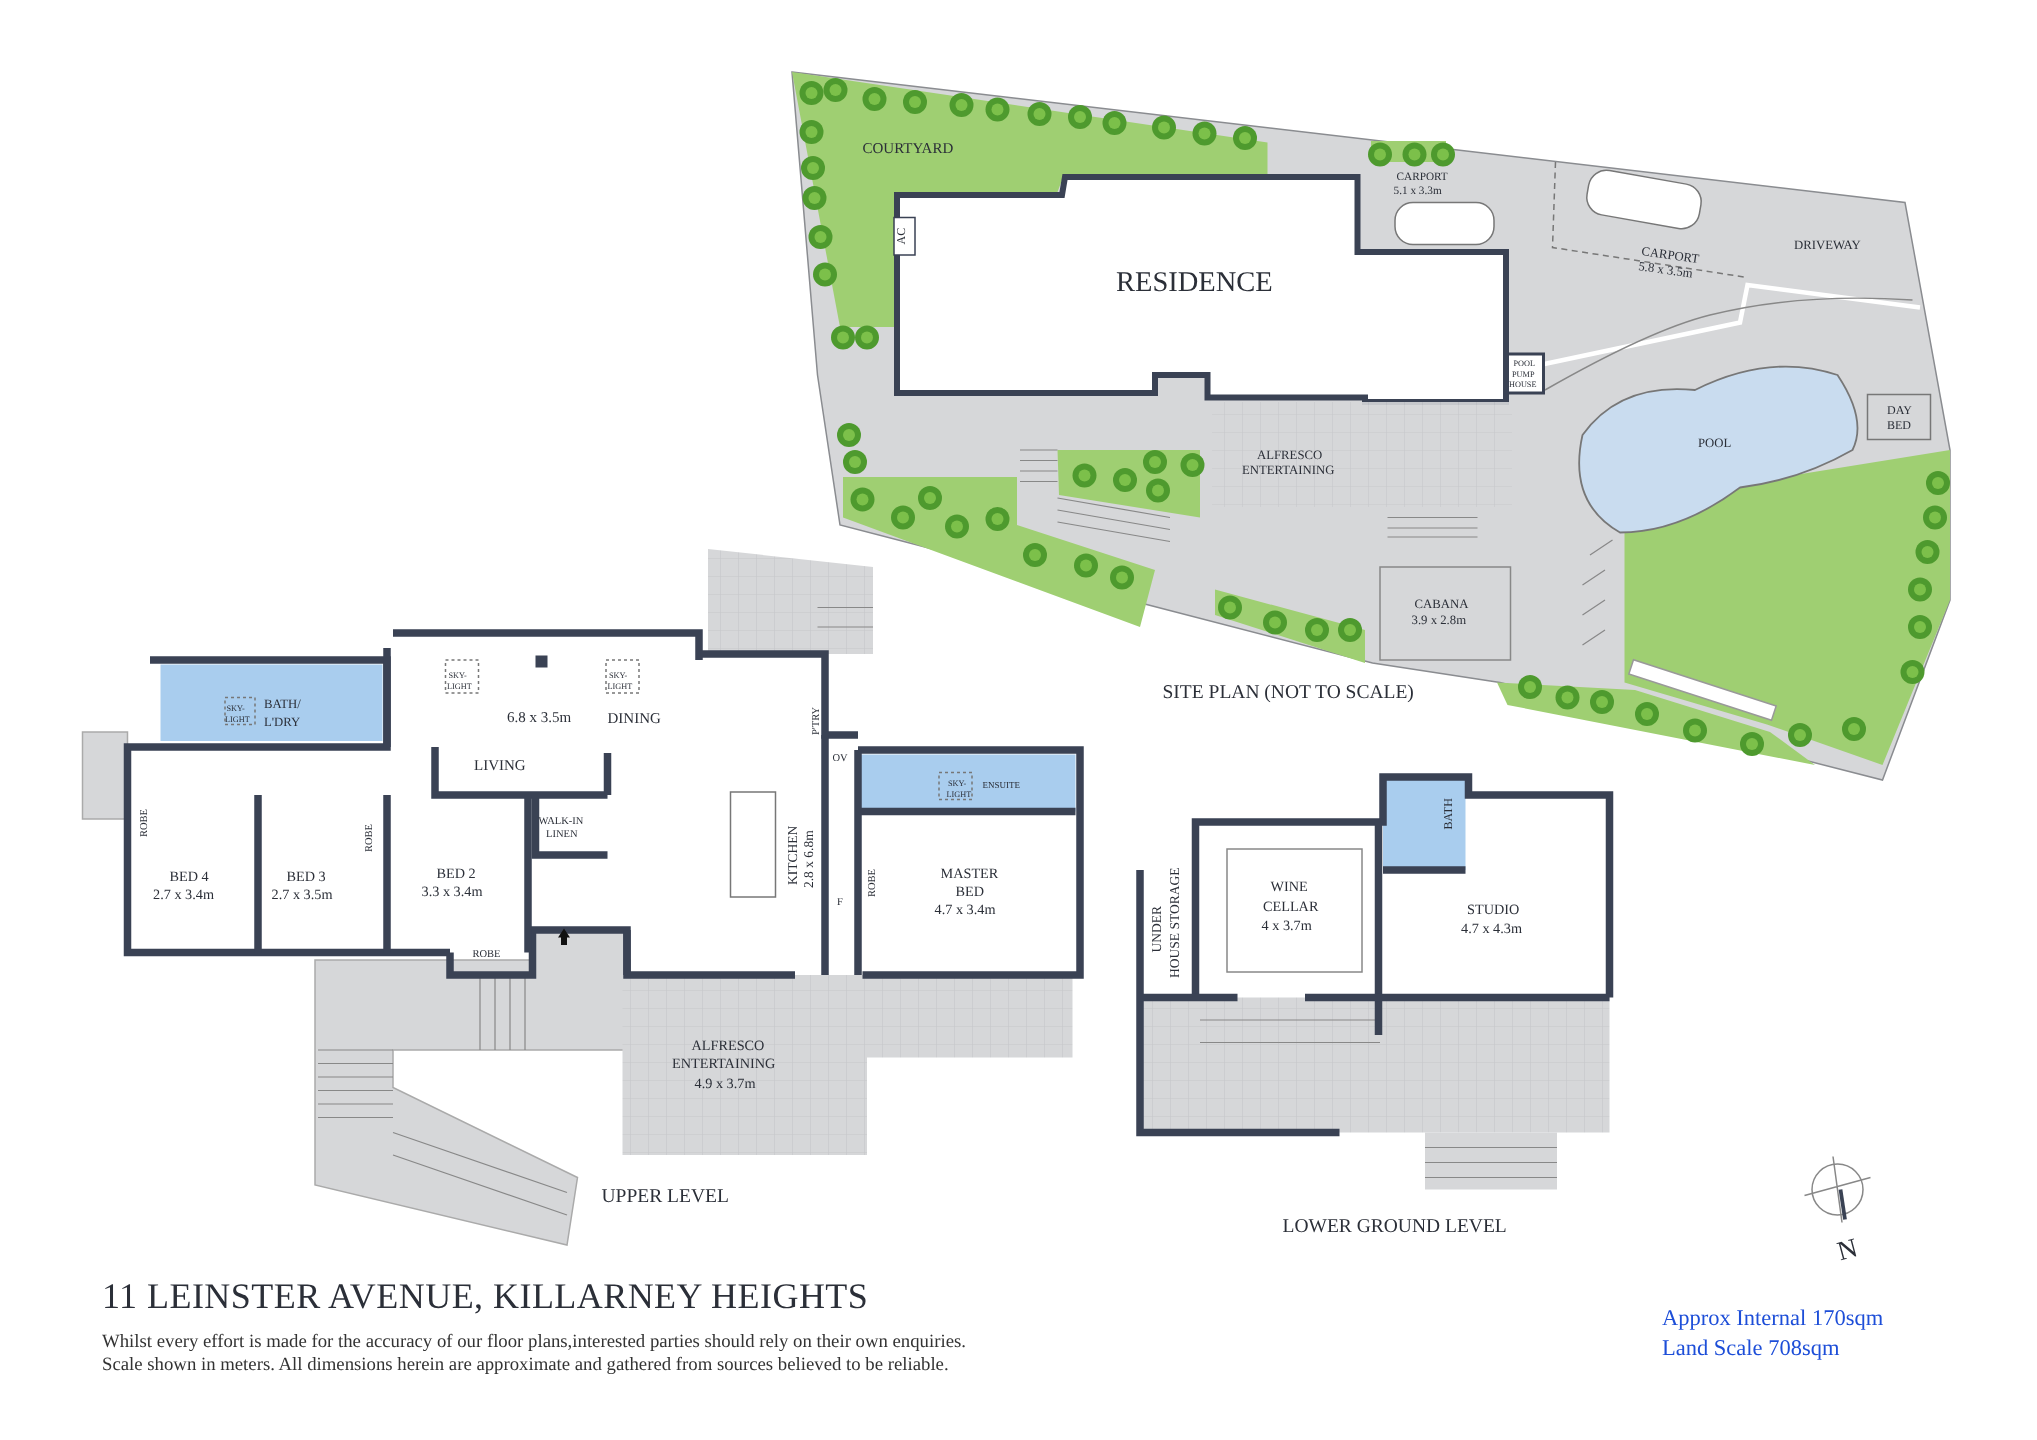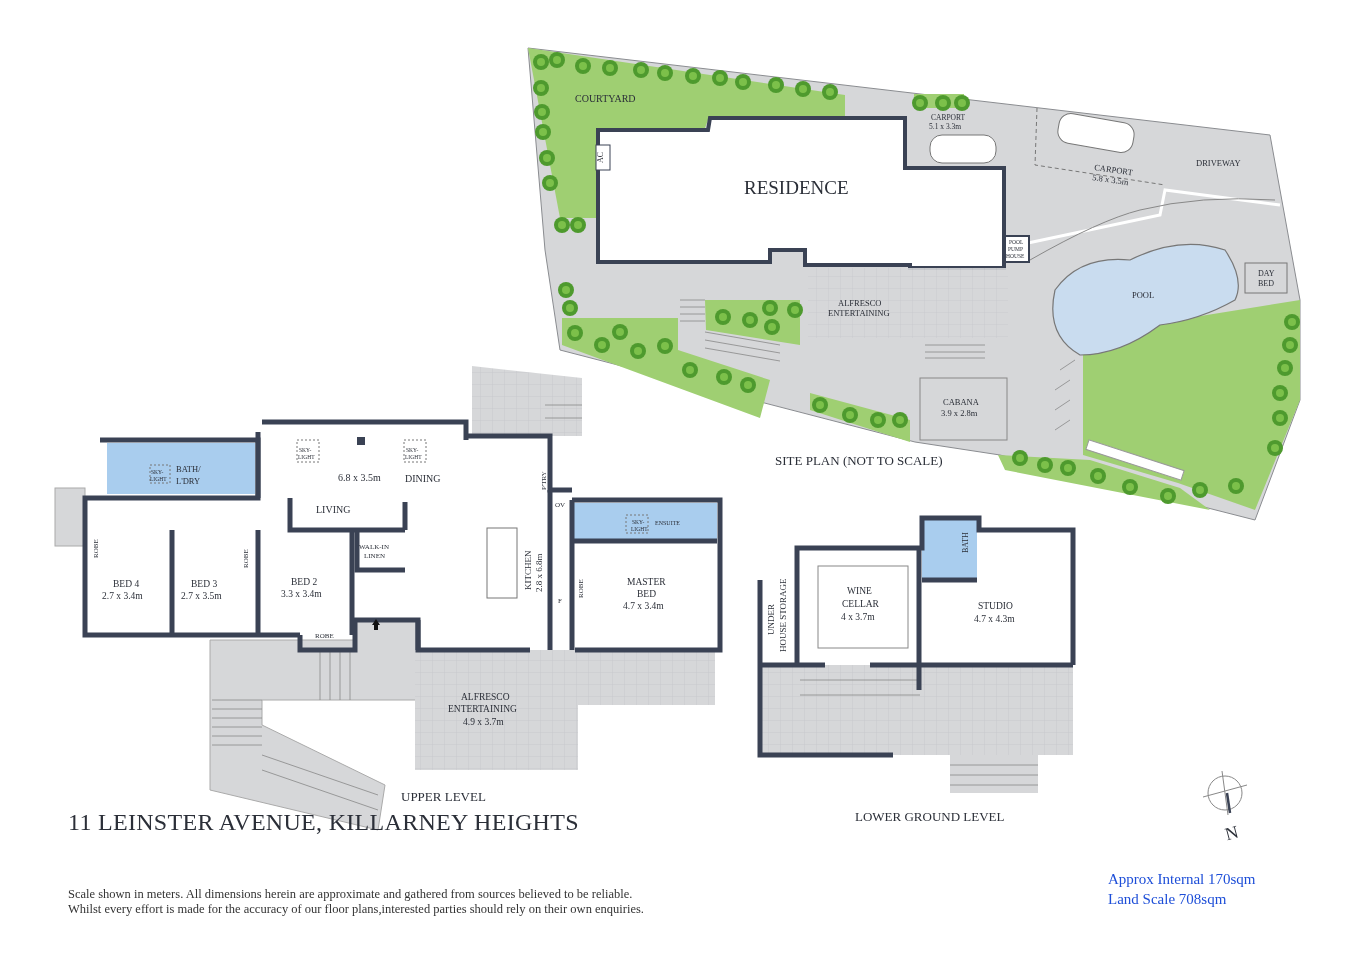--- a/index.html
+++ b/index.html
@@ -1,20 +1,20 @@
 <!DOCTYPE html>
 <html><head>
 <meta charset="utf-8">
 <style>
   html,body{margin:0;padding:0;background:#fff;}
   body{width:1358px;height:960px;position:relative;overflow:hidden;font-family:"DejaVu Serif",serif;color:#2b2f38;}
   svg{position:absolute;left:0;top:0;}
   .lbl{font-family:"Liberation Serif","DejaVu Serif",serif;fill:#2b2f38;}
   .abs{position:absolute;font-family:"Liberation Serif","DejaVu Serif",serif;color:#2b2f38;}
-  .title{left:68px;top:809px;font-size:24px;letter-spacing:0.3px;font-family:Liberation Serif, serif;}
+  .title{left:68px;top:852px;font-size:24px;letter-spacing:0.3px;font-family:Liberation Serif, serif;}
   .disc{left:68px;top:887px;font-size:12.5px;line-height:15px;color:#333;}
   .area{left:1108px;top:869px;font-size:15px;line-height:20px;color:#1d4ed8;}
 </style>
 </head>
 <body>
 
 <svg width="1358" height="960" viewBox="0 0 1358 960">
   <defs>
     <pattern id="grid" width="12" height="12" patternUnits="userSpaceOnUse">
       <rect width="12" height="12" fill="#d6d7d9"></rect>
@@ -253,19 +253,19 @@
   <g transform="translate(1225,793)">
     <circle r="17" fill="none" stroke="#888" stroke-width="1"></circle>
     <path d="M-22 4 L22 -8 M-3 -22 L3 22" stroke="#888" stroke-width="1"></path>
     <path d="M2 0 L5 20" stroke="#3a4254" stroke-width="2.5"></path>
   </g>
   <text class="lbl" x="1225" y="838" font-size="18" transform="rotate(-15 1235 832)" fill="#3a4254">N</text>
 </svg>
 
 <div class="abs title">11 LEINSTER AVENUE, KILLARNEY HEIGHTS</div>
 <div class="abs disc">
+  <div>Whilst every effort is made for the accuracy of our floor plans,interested parties should rely on their own enquiries.</div>
   <div>Scale shown in meters. All dimensions herein are approximate and gathered from sources believed to be  reliable.</div>
-  <div>Whilst every effort is made for the accuracy of our floor plans,interested parties should rely on their own enquiries.</div>
 </div>
 <div class="abs area">
   <div>Approx Internal 170sqm</div>
   <div>Land Scale 708sqm</div>
 </div>
 
 </body></html>

